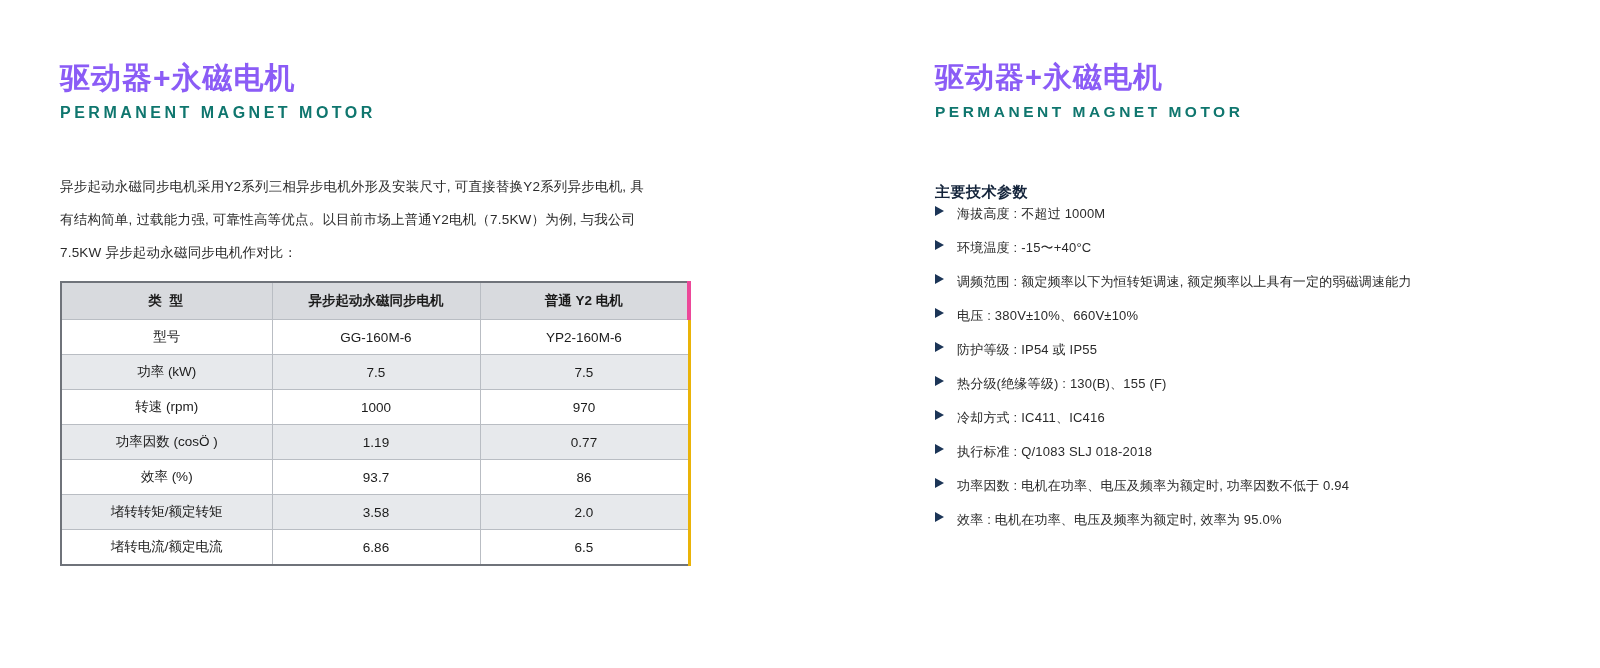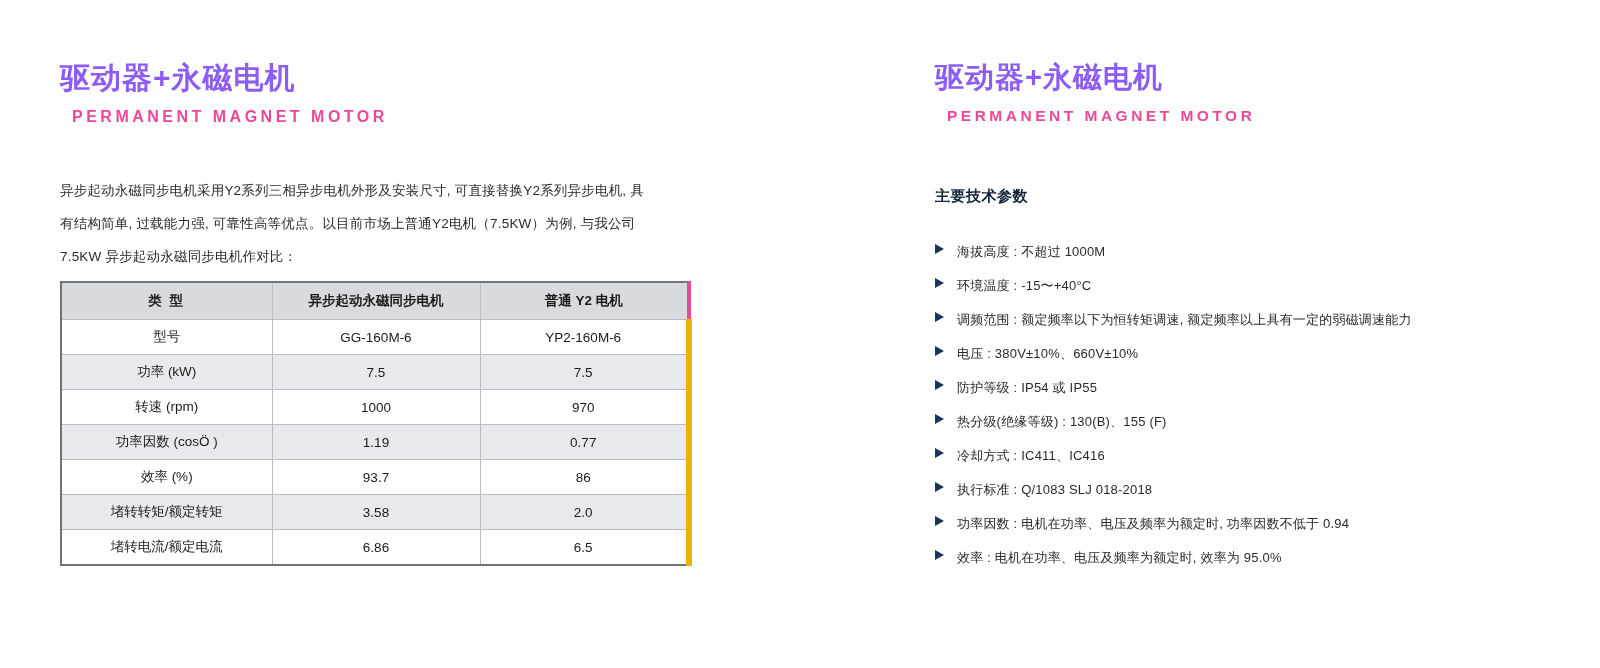--- a/index.html
+++ b/index.html
@@ -32,22 +32,22 @@
     font-weight: bold;
     letter-spacing: 1px;
     color: #8b5cf6;
     line-height: 1.2;
     margin: 0 0 8px 0;
   }
   .title-en {
     font-size: 16px;
     font-weight: bold;
     letter-spacing: 3.5px;
-    color: #ec4899;
-    margin: 12px;
+    color: #0f766e;
+    margin: 0;
   }
 
   .intro {
     margin-top: 48px;
     font-size: 13.5px;
     color: #2b2b2b;
     line-height: 2.45;
     width: 585px;
     letter-spacing: 0.2px;
   }
@@ -79,21 +79,21 @@
     background: #d8dade;
     font-weight: bold;
     height: 36px;
     border-top: 2px solid #7c8severity;
   }
   .spec-table thead th { border-top: 2px solid #6f737a; }
   .spec-table thead th:first-child { border-left: 2px solid #6f737a; }
   .spec-table thead th:last-child { border-right: 4px solid #ec4899; }
 
   .spec-table tbody tr td:first-child { border-left: 2px solid #6f737a; }
-  .spec-table tbody tr td:last-child { border-right: 6px solid #eab308; }
+  .spec-table tbody tr td:last-child { border-right: 3px solid #eab308; }
   .spec-table tbody tr:last-child td { border-bottom: 2px solid #6f737a; }
 
   .row-shaded td { background: #e7e9ec; }
   .row-plain td { background: #ffffff; }
   .cell-bold { font-weight: bold; }
   .hdr-spaced { letter-spacing: 2px; }
 
   
   .right-panel {
     position: absolute;
@@ -105,21 +105,21 @@
   .right-panel .title-en { font-size: 15.5px; }
 
   .params-heading {
     margin-top: 62px;
     font-size: 15px;
     font-weight: bold;
     color: #13233a;
     letter-spacing: 0.5px;
   }
   .param-list {
-    margin-top: 36px;
+    margin-top: 2px;
     list-style: none;
     padding: 0;
   }
   .param-item {
     display: flex;
     align-items: flex-start;
     margin-bottom: 14.5px;
     font-size: 13px;
     color: #2a2a2a;
     line-height: 1.5;

